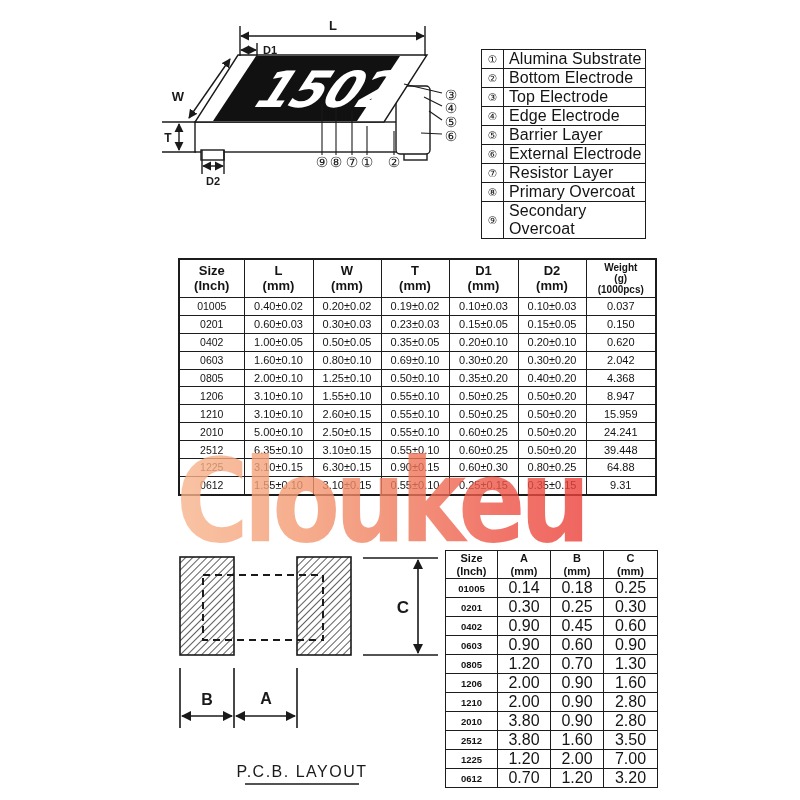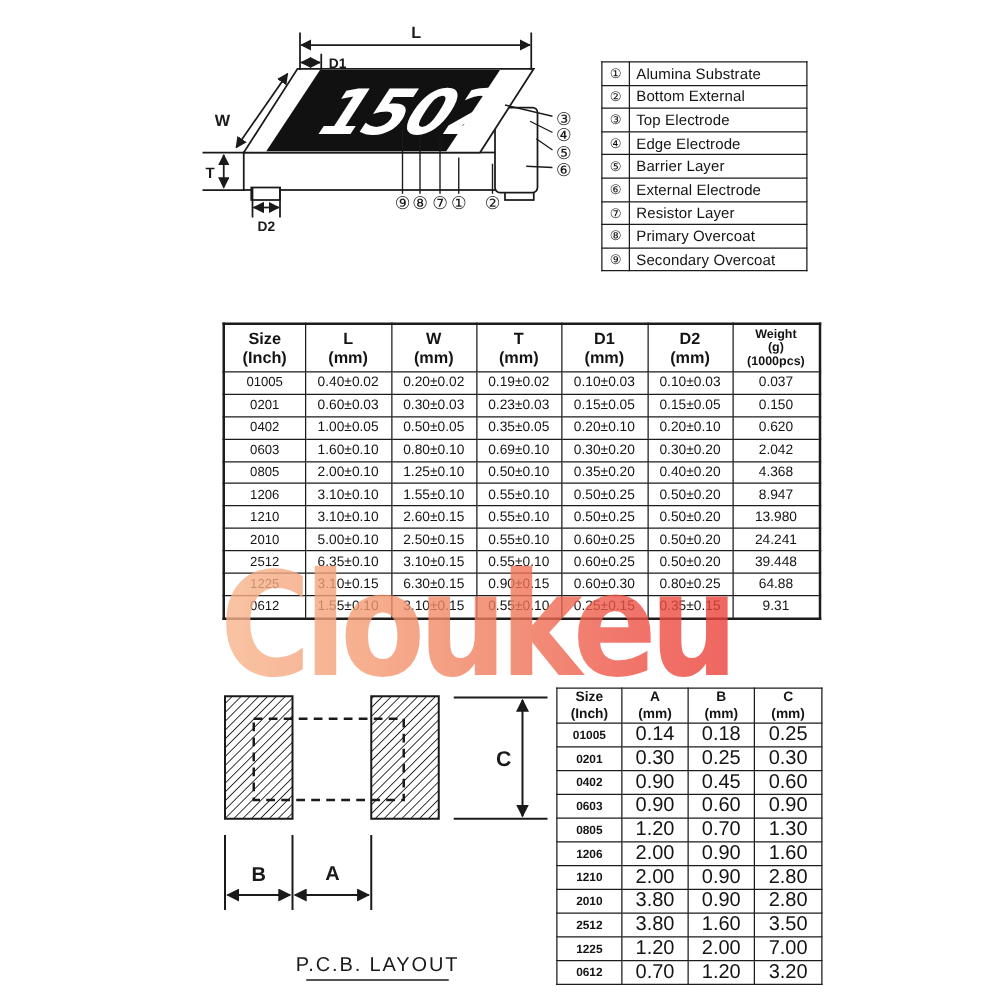--- a/index.html
+++ b/index.html
@@ -9,21 +9,21 @@
   }
   .abs{position:absolute;}
   svg{position:absolute;left:0;top:0;pointer-events:none;}
 
   
   table{border-collapse:collapse;table-layout:fixed;background:#fff;}
   td,th{border:1.5px solid #1c1c1c;text-align:center;vertical-align:middle;padding:0;color:#141414;}
 
   
   #legend-table{left:481px;top:49px;width:165px;border:1.8px solid #1c1c1c;}
-  #legend-table td{height:17.6px;font-size:12px;}
+  #legend-table td{height:17.6px;font-size:16px;}
   #legend-table td.num{width:21px;font-size:10.5px;}
   #legend-table td.lbl{text-align:left;padding-left:5px;letter-spacing:0.1px;}
 
   
   #dim-table{left:178px;top:258px;width:477px;border:2px solid #1c1c1c;}
   #dim-table th{height:37px;font-size:13px;font-weight:bold;line-height:1.12;}
   #dim-table th.wt{font-size:10px;}
   #dim-table td{height:16.9px;font-size:11px;}
   #dim-table td.size{font-size:10.5px;}
 
@@ -147,21 +147,21 @@
 <table id="legend-table" class="abs">
   <tbody>
 
       <tr>
         <td class="num">①</td>
         <td class="lbl">Alumina Substrate</td>
       </tr>
 
       <tr>
         <td class="num">②</td>
-        <td class="lbl">Bottom External</td>
+        <td class="lbl">Bottom Electrode</td>
       </tr>
 
       <tr>
         <td class="num">③</td>
         <td class="lbl">Top Electrode</td>
       </tr>
 
       <tr>
         <td class="num">④</td>
         <td class="lbl">Edge Electrode</td>
@@ -299,21 +299,21 @@
         <td>8.947</td>
       </tr>
 
       <tr>
         <td class="size">1210</td>
         <td>3.10±0.10</td>
         <td>2.60±0.15</td>
         <td>0.55±0.10</td>
         <td>0.50±0.25</td>
         <td>0.50±0.20</td>
-        <td>13.980</td>
+        <td>15.959</td>
       </tr>
 
       <tr>
         <td class="size">2010</td>
         <td>5.00±0.10</td>
         <td>2.50±0.15</td>
         <td>0.55±0.10</td>
         <td>0.60±0.25</td>
         <td>0.50±0.20</td>
         <td>24.241</td>

